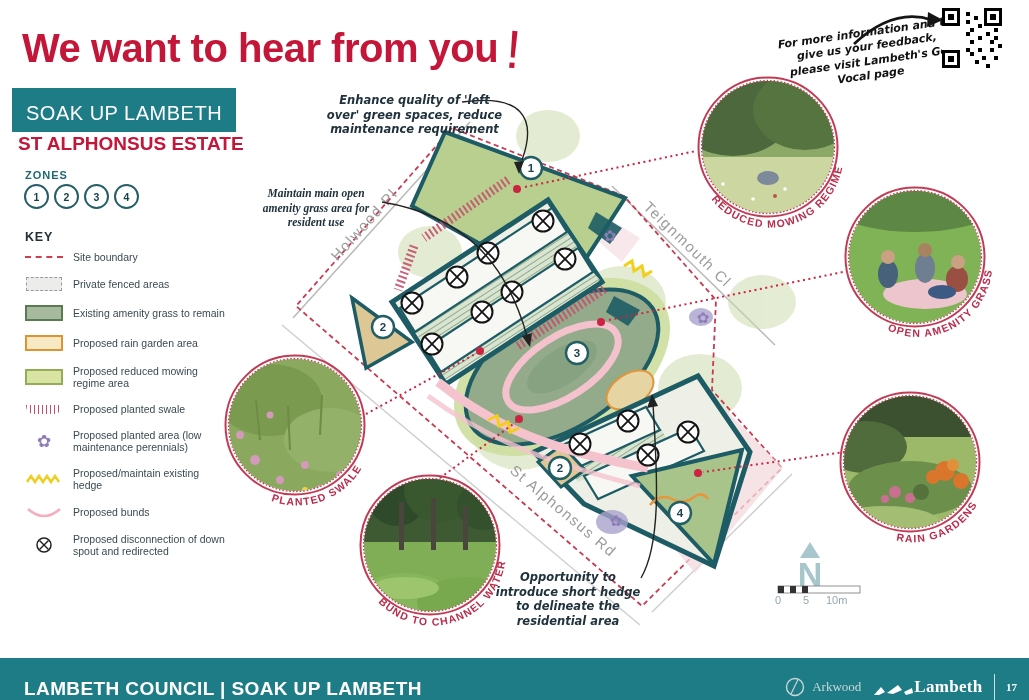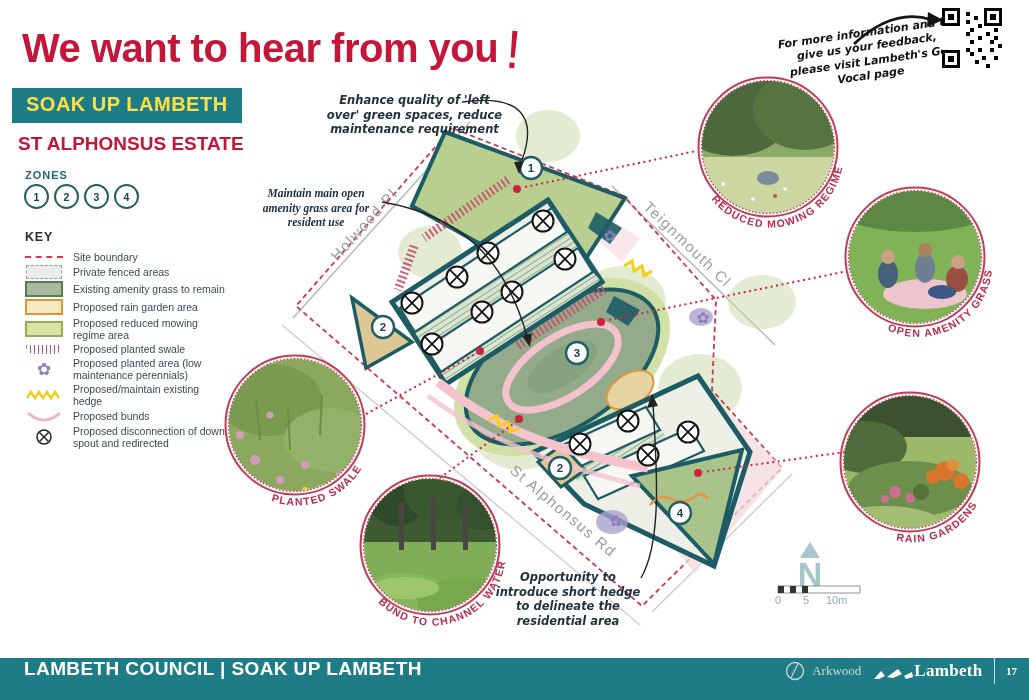--- a/index.html
+++ b/index.html
@@ -13,48 +13,48 @@
   .flower-glyph{font-size:15px;fill:#8f7cba;text-anchor:middle;}
   .compass-n{font-size:34px;font-weight:bold;fill:#a3c4c9;opacity:.95;text-anchor:middle;}
   .scale-lbl{font-size:11px;fill:#93a7b8;}
   #page-title{left:22px;top:12px;z-index:5;font-size:40px;font-weight:800;color:#c31638;letter-spacing:-0.5px;white-space:nowrap;}
   #page-title .bang{display:inline-block;font-size:54px;font-weight:500;transform:rotate(5deg);position:relative;top:6px;margin-left:8px;}
   #qr-note{left:778px;top:26px;width:180px;z-index:6;transform:rotate(-8deg);
            font-family:"DejaVu Sans",sans-serif;font-style:italic;font-weight:600;
            font-size:11px;line-height:1.3;text-align:center;color:#111;}
   #qr-arrow{left:850px;top:4px;z-index:6;}
   #qr-code{left:942px;top:8px;z-index:6;}
-  #badge{left:12px;top:88px;z-index:5;background:#1e7c86;color:#fde047;font-size:20px;font-weight:bold;
-         padding:5px 14px 7px;letter-spacing:.5px;white-space:nowrap;}
+  #badge{left:12px;top:88px;z-index:5;background:#1e7c86;color:#ffffff;font-size:20px;font-weight:normal;
+         padding:14px 14px 7px;letter-spacing:.5px;white-space:nowrap;}
   #estate-title{left:18px;top:133px;z-index:5;font-size:19px;font-weight:bold;color:#c31638;white-space:nowrap;}
   #zones-label{left:25px;top:169px;z-index:5;font-size:11px;font-weight:bold;color:#1f6a72;letter-spacing:1px;}
   #zones-row{left:24px;top:184px;z-index:5;display:flex;gap:5px;}
   .zchip{width:21px;height:21px;border:2px solid #255e66;border-radius:50%;background:#fff;
          display:flex;align-items:center;justify-content:center;font-size:10.5px;font-weight:bold;color:#18424a;}
   #key-label{left:25px;top:230px;z-index:5;font-size:12.5px;font-weight:bold;color:#232f36;letter-spacing:.8px;}
-  #key-list{left:24px;top:251px;width:202px;z-index:5;display:flex;flex-direction:column;gap:2px;}
+  #key-list{left:24px;top:251px;width:202px;z-index:5;display:flex;flex-direction:column;gap:14px;}
   .krow{display:flex;gap:9px;align-items:center;}
   .ksw{width:40px;flex:0 0 40px;display:flex;justify-content:center;align-items:center;}
   .klabel{font-size:10.5px;color:#3a4a52;line-height:1.15;}
   .sw-boundary{width:38px;height:0;border-top:2px dashed #d23b4e;}
   .sw-fenced{width:34px;height:12px;background:#ececea;border:1.3px dashed #9a9a9a;}
   .sw-grass{width:34px;height:12px;background:#a8ba9e;border:2px solid #5a7a50;}
   .sw-rain{width:34px;height:12px;background:#f6e9c4;border:2px solid #df9434;}
   .sw-mow{width:34px;height:12px;background:#d8e3a4;border:2px solid #93ad56;}
   .sw-swale{width:36px;height:9px;background:repeating-linear-gradient(90deg,#c0516e 0 1.5px,transparent 1.5px 4px);border-radius:0 0 8px 8px;}
   .sw-flower{font-size:17px;color:#8f7cba;line-height:1;}
   .note{position:absolute;z-index:4;font-family:"DejaVu Sans",sans-serif;font-style:italic;font-weight:600;
         font-size:11.5px;line-height:1.28;color:#20323c;text-align:center;}
   #note-1{left:322px;top:93px;width:185px;}
   #note-2{left:252px;top:186px;width:128px;font-family:Liberation Serif, serif;}
   #note-3{left:488px;top:570px;width:160px;}
   .photo{position:absolute;z-index:3;}
   .plabel{font-size:10.5px;font-weight:bold;letter-spacing:1.2px;fill:#b92d4d;font-family:"Liberation Sans",sans-serif;}
   #footer{position:absolute;left:0;top:658px;width:1029px;height:42px;background:#1e7c86;z-index:5;
-          display:flex;align-items:flex-start;}
+          display:flex;align-items:flex-end;}
   #footer-title{margin-left:24px;color:#fff;font-size:19px;font-weight:bold;letter-spacing:.4px;white-space:nowrap;}
   #footer-right{margin-left:auto;margin-right:12px;display:flex;align-items:center;gap:11px;font-family:Liberation Serif, serif;}
   .arkwood{display:flex;align-items:center;gap:6px;color:#c9d8d8;font-size:13px;}
   .lambeth-logo-wrap{display:flex;align-items:flex-end;}
   .lambeth-word{color:#fff;font-size:17px;font-weight:bold;letter-spacing:.3px;}
   .fdivider{width:1.5px;height:26px;background:#cfe0e0;}
   .pageno{color:#fff;font-size:11px;font-weight:bold;}
 </style>
 </head>
 <body>

